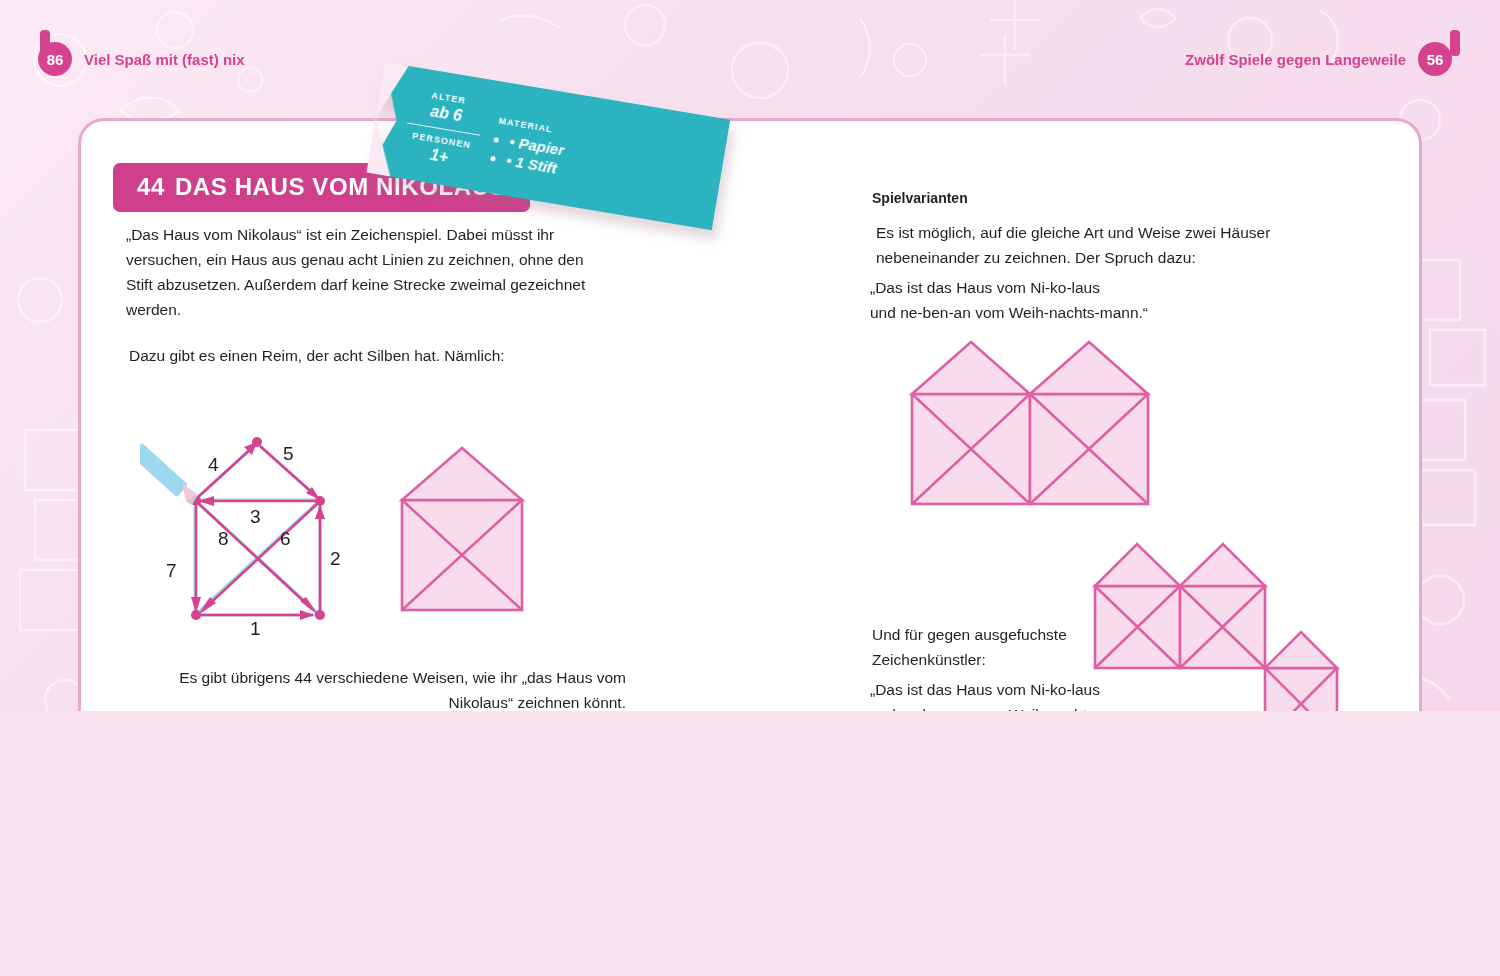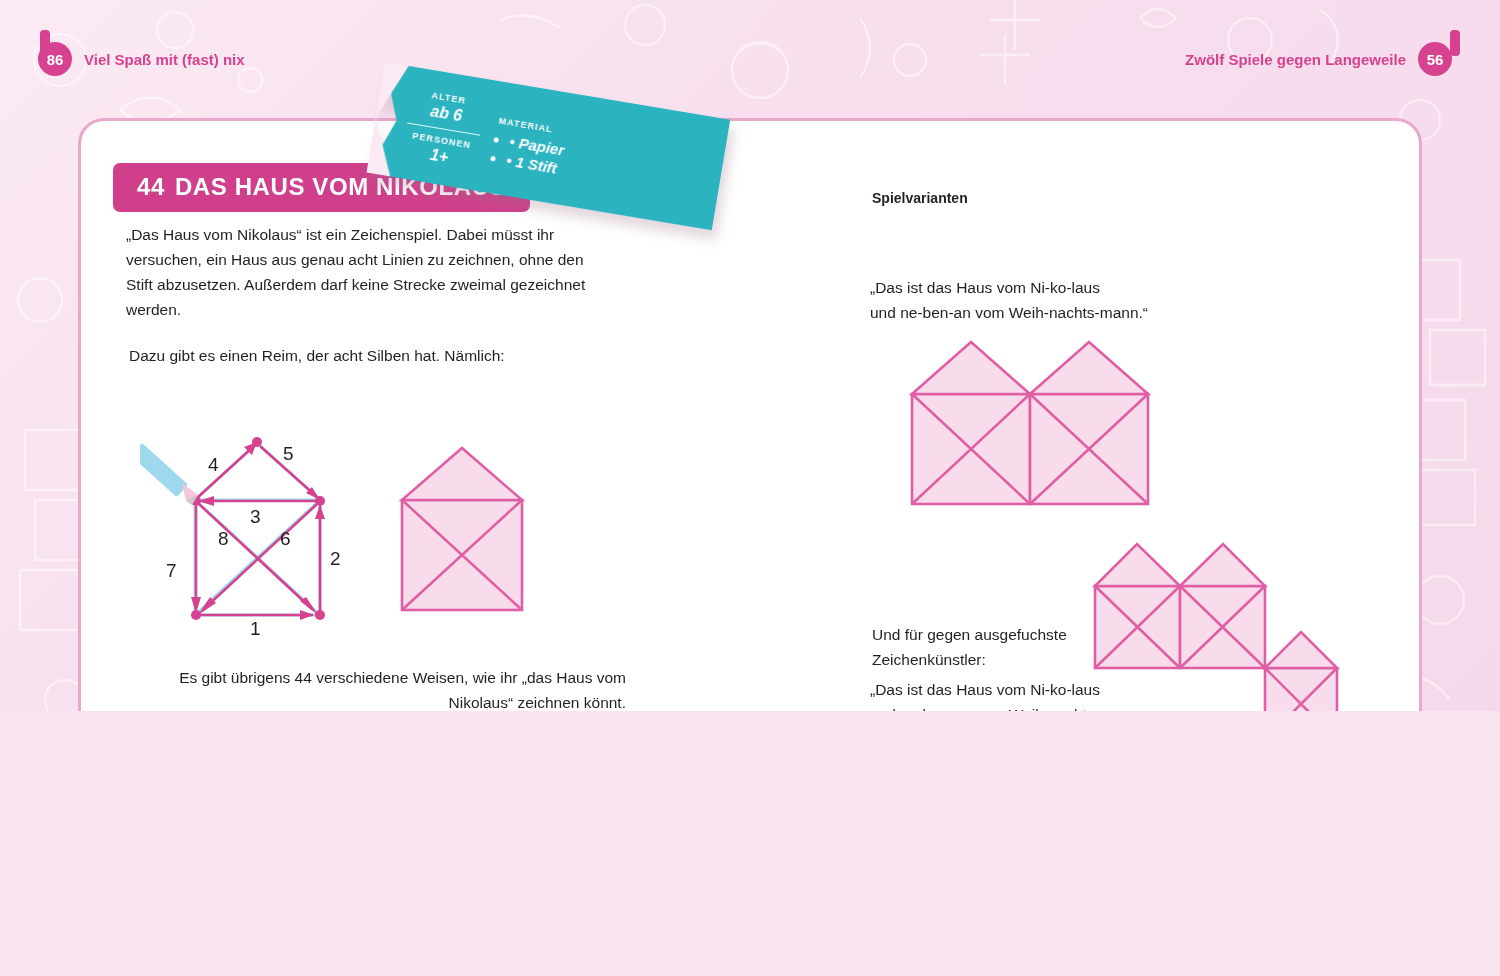--- a/index.html
+++ b/index.html
@@ -270,20 +270,21 @@
   <div class="title-banner">
     <span class="num">44</span><span>DAS HAUS VOM NIKOLAUS</span>
   </div>
 
   <div class="txt p-intro">„Das Haus vom Nikolaus“ ist ein Zeichenspiel. Dabei müsst ihr versuchen, ein Haus aus genau acht Linien zu zeichnen, ohne den Stift abzusetzen. Außerdem darf keine Strecke zweimal gezeichnet werden.</div>
   <div class="txt p-reim">Dazu gibt es einen Reim, der acht Silben hat. Nämlich:</div>
   <div class="txt p-end" style="white-space:pre-line">Es gibt übrigens 44 verschiedene Weisen, wie ihr „das Haus vom Nikolaus“ zeichnen könnt.
 Probiert es doch einmal aus! Wie viele unterschiedliche Malweisen schafft ihr?</div>
 
   <div class="r-head">Spielvarianten</div>
+  <div class="txt p-r1">Es ist möglich, auf die gleiche Art und Weise zwei Häuser nebeneinander zu zeichnen. Der Spruch dazu:</div>
   <div class="txt p-r2" style="white-space:pre-line">„Das ist das Haus vom Ni-ko-laus
 und ne-ben-an vom Weih-nachts-mann.“</div>
   <div class="txt p-r3">Und für gegen ausgefuchste Zeichenkünstler:</div>
   <div class="txt p-r4" style="white-space:pre-line">„Das ist das Haus vom Ni-ko-laus
 und ne-ben-an vom Weih-nachts-mann
 und über der Straß’ das vom Oster-has’.“</div>
 
   <svg class="fig fig-main" width="250" height="230" viewBox="0 0 250 230" aria-hidden="true">
 
     <g stroke="#9ed8ee" stroke-width="3" fill="none">

